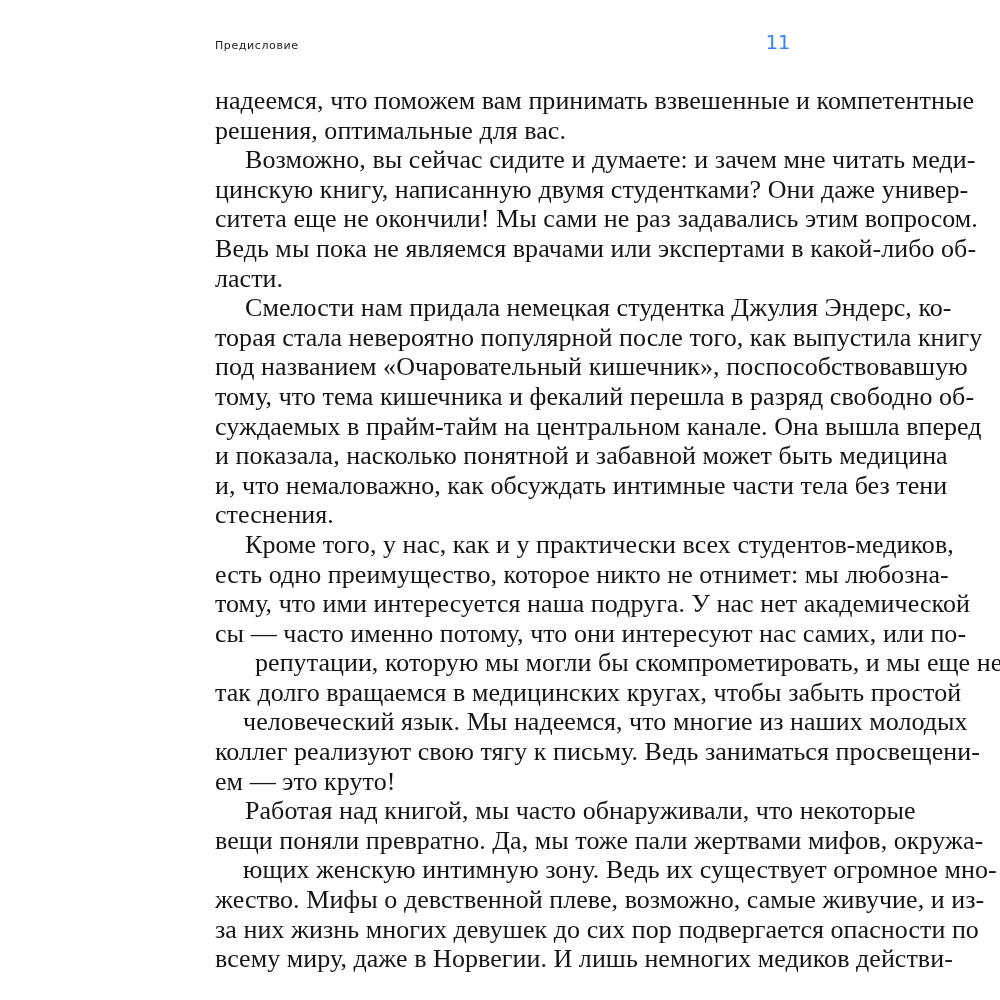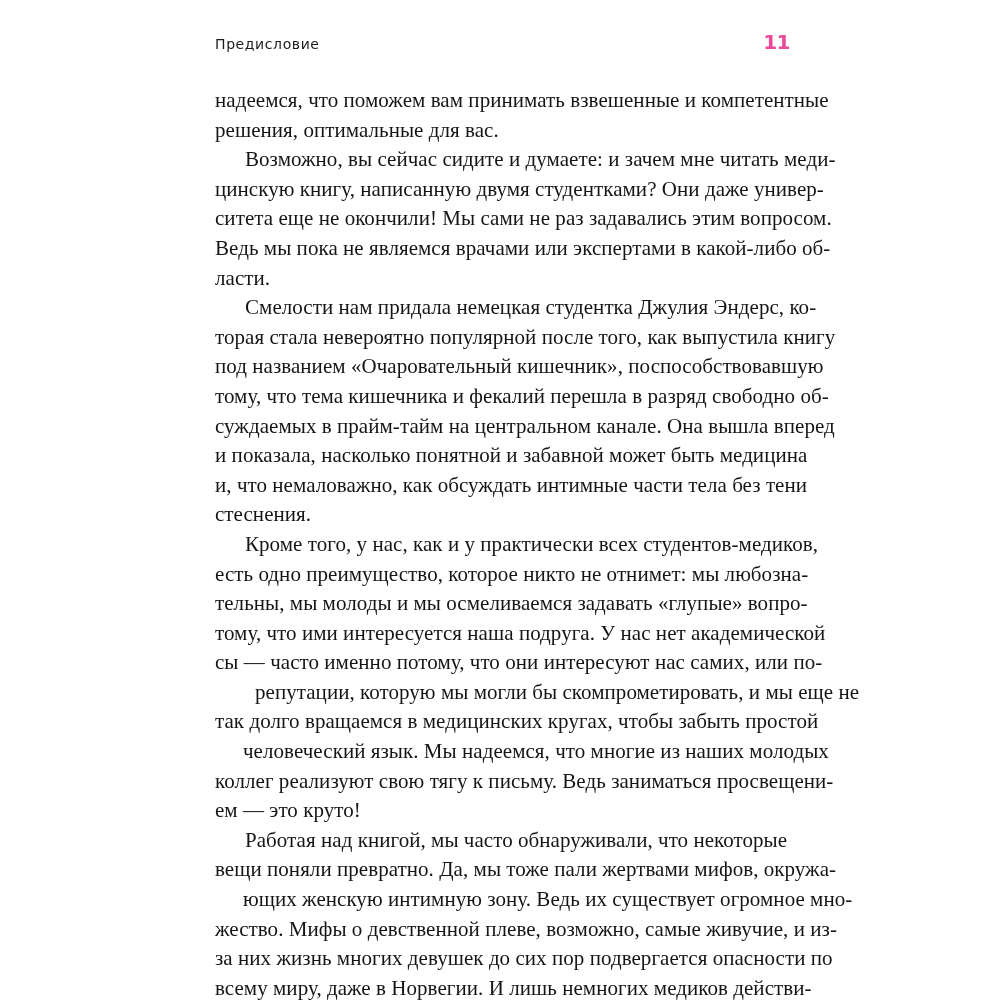--- a/index.html
+++ b/index.html
@@ -24,50 +24,50 @@
     left: 215px;
     right: 210px;
     top: 30px;
     height: 26px;
     display: flex;
     align-items: baseline;
     justify-content: space-between;
   }
   .running-head-title {
     font-family: "DejaVu Sans", "Liberation Sans", sans-serif;
-    font-size: 14px;
+    font-size: 11px;
     font-weight: 400;
     letter-spacing: 0.6px;
     color: #1b1b1b;
     white-space: nowrap;
   }
   .folio {
     font-family: "DejaVu Sans", "Liberation Sans", sans-serif;
     font-size: 20px;
-    font-weight: 700;
+    font-weight: 400;
     letter-spacing: -0.5px;
-    color: #ec4899;
+    color: #3b82f6;
   }
 
   
   .textblock {
     position: absolute;
     left: 215px;
     top: 86px;
     width: 576px;
   }
   .para {
     margin: 0;
   }
   
   .line {
     display: block;
     height: 29.6px;
     line-height: 29.6px;
-    font-size: 21px;
+    font-size: 26px;
     text-align: justify;
     text-align-last: justify;
     white-space: nowrap;
     letter-spacing: 0.05px;
   }
   
   .line.last {
     text-align: left;
     text-align-last: left;
   }
@@ -104,21 +104,20 @@
         <span class="line" style="word-spacing: 0px; text-align: right; text-align-last: left;">под названием «Очаровательный кишечник», поспособствовавшую</span>
         <span class="line" style="word-spacing: 0px; text-align: left; text-align-last: left;">тому, что тема кишечника и фекалий перешла в разряд свободно об-</span>
         <span class="line" style="word-spacing: 0px; text-align: left; text-align-last: left;">суждаемых в прайм-тайм на центральном канале. Она вышла вперед</span>
         <span class="line" style="word-spacing: 0px; text-align: left; text-align-last: left;">и показала, насколько понятной и забавной может быть медицина</span>
         <span class="line" style="word-spacing: 0px; text-align: left; text-align-last: left;">и, что немаловажно, как обсуждать интимные части тела без тени</span>
         <span class="line last">стеснения.</span>
       </p>
       <p class="para">
         <span class="line indent" style="word-spacing: 0px; text-align: left; text-align-last: left;">Кроме того, у нас, как и у практически всех студентов-медиков,</span>
         <span class="line" style="word-spacing: 0px; text-align: left; text-align-last: left;">есть одно преимущество, которое никто не отнимет: мы любозна-</span>
-        <span class="line" style="word-spacing: 0px; text-align: left; text-align-last: left;">тельны, мы молоды и мы осмеливаемся задавать «глупые» вопро-</span>
         <span class="line" style="word-spacing: 0px; text-align: left; text-align-last: left;">тому, что ими интересуется наша подруга. У нас нет академической</span>
         <span class="line" style="word-spacing: 0px; text-align: left; text-align-last: left;">сы — часто именно потому, что они интересуют нас самих, или по-</span>
         <span class="line" style="word-spacing: 0px; text-align: left; text-align-last: left; margin-left: 40px;">репутации, которую мы могли бы скомпрометировать, и мы еще не</span>
         <span class="line" style="word-spacing: 0px; text-align: left; text-align-last: left;">так долго вращаемся в медицинских кругах, чтобы забыть простой</span>
         <span class="line" style="word-spacing: 0px; text-align: left; text-align-last: left; margin-left: 28px;">человеческий язык. Мы надеемся, что многие из наших молодых</span>
         <span class="line" style="word-spacing: 0px; text-align: left; text-align-last: left;">коллег реализуют свою тягу к письму. Ведь заниматься просвещени-</span>
         <span class="line last">ем — это круто!</span>
       </p>
       <p class="para">
         <span class="line indent" style="word-spacing: 0px; text-align: left; text-align-last: left;">Работая над книгой, мы часто обнаруживали, что некоторые</span>

